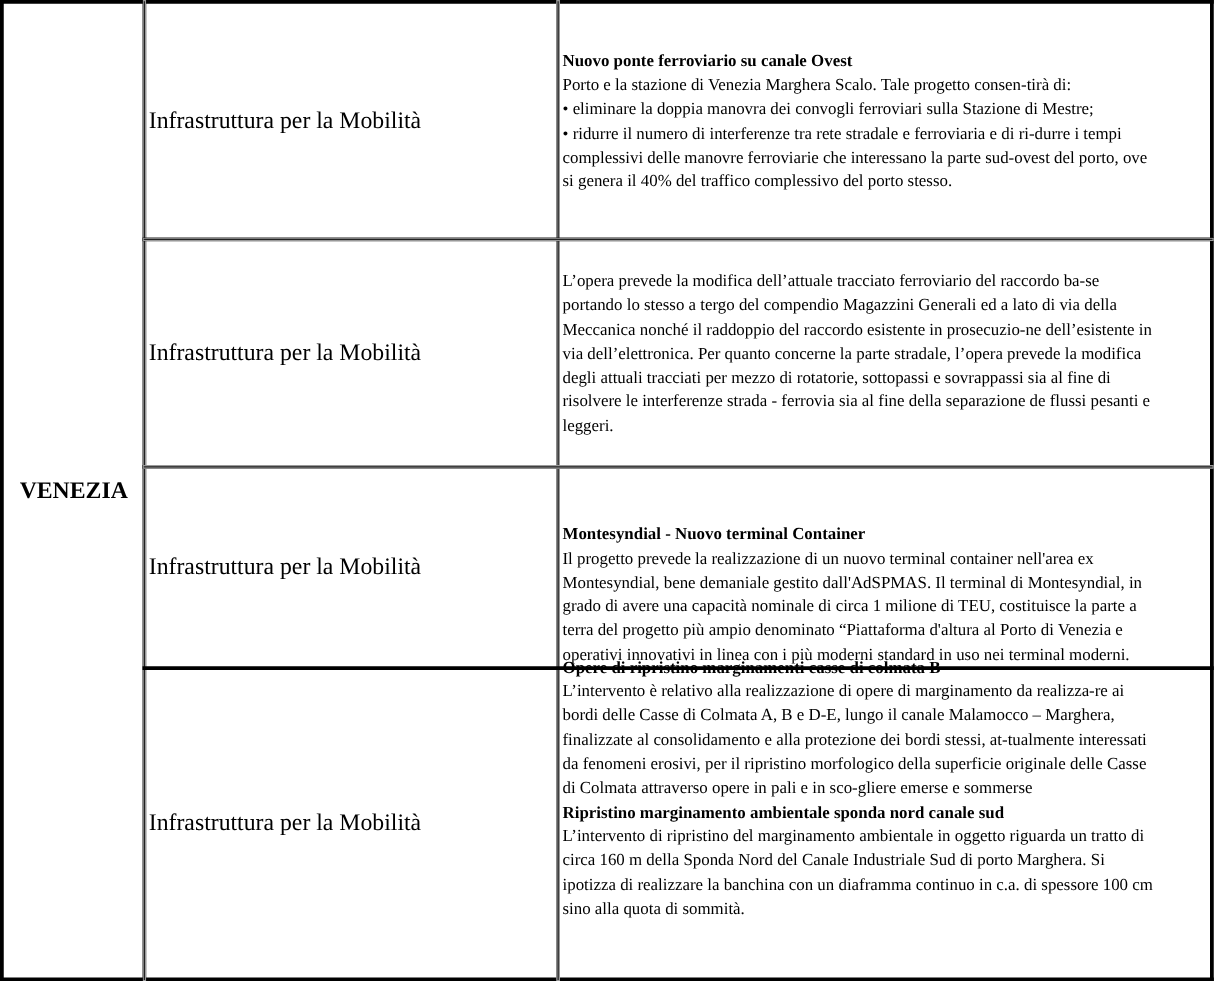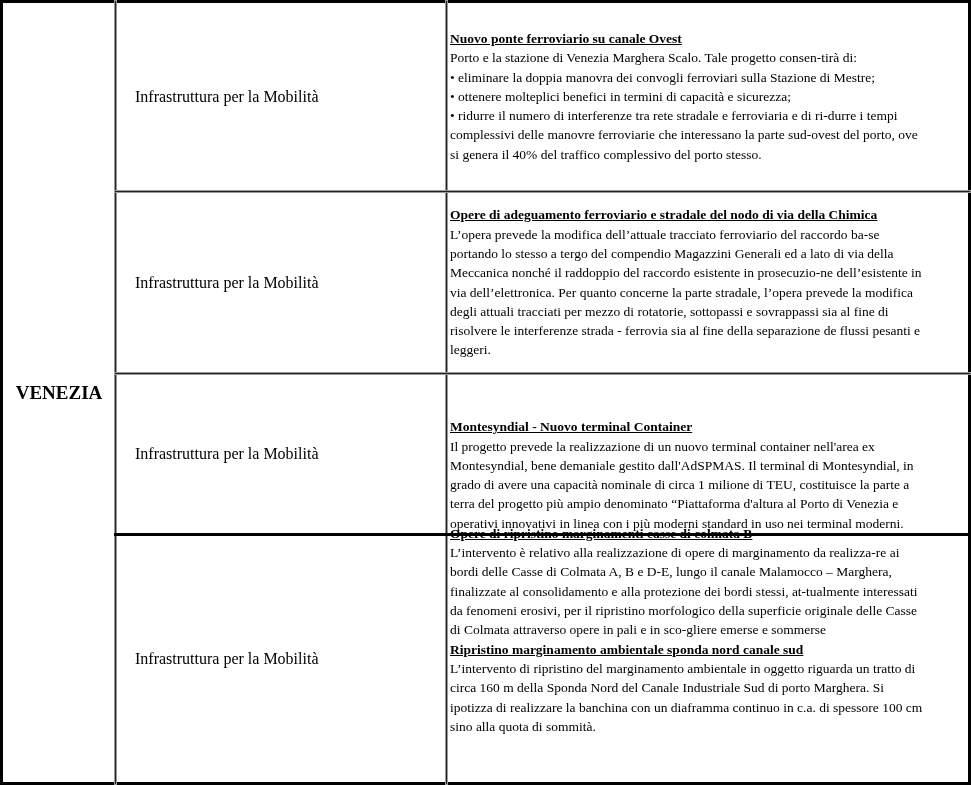--- a/index.html
+++ b/index.html
@@ -4,25 +4,25 @@
 <style>
   html, body { margin: 0; padding: 0; background: #ffffff; }
   body { width: 971px; height: 785px; overflow: hidden; position: relative;
          font-family: "Liberation Serif", "DejaVu Serif", serif; color: #000; }
   .tbl { position: absolute; left: 0; top: 0; width: 971px; height: 785px; }
   .bline { position: absolute; background: #000; }
   .gline { position: absolute; background: #222; box-shadow: 0 0 0 1px #999 inset; }
   .region { position: absolute; left: 3px; top: 3px; width: 112px; height: 780px;
             display: flex; align-items: center; justify-content: center; }
   .region span { font-weight: bold; font-size: 19px; }
-  .cat { position: absolute; left: 119px; width: 327px; font-size: 16px;
-         display: flex; align-items: center; margin-left: 16px; }
+  .cat { position: absolute; left: 119px; width: 327px; font-size: 19px;
+         display: flex; align-items: center; }
   .desc { position: absolute; left: 450px; width: 518px; font-size: 13.5px; line-height: 19.3px;
           display: flex; flex-direction: column; justify-content: center; }
-  .desc .t { font-weight: bold; text-decoration: underline; }
+  .desc .t { font-weight: bold; }
   .desc div { white-space: nowrap; }
 </style>
 </head>
 <body>
 
 <div class="tbl">
 
   <div class="bline" style="left:0;top:0;width:971px;height:3px;"></div>
   <div class="bline" style="left:0;top:0;width:3px;height:785px;"></div>
   <div class="bline" style="left:968px;top:0;width:3px;height:785px;"></div>
@@ -37,31 +37,29 @@
     <span>VENEZIA</span>
   </div>
 
   <div class="cat" style="top:3px;height:187px;">
     <span>Infrastruttura per la Mobilità</span>
   </div>
   <div class="desc" style="top:3px;height:187px;">
     <div class="t">Nuovo ponte ferroviario su canale Ovest</div>
     <div>Porto e la stazione di Venezia Marghera Scalo. Tale progetto consen-tirà di:</div>
     <div>• eliminare la doppia manovra dei convogli ferroviari sulla Stazione di Mestre;</div>
-    <div>• ottenere molteplici benefici in termini di capacità e sicurezza;</div>
     <div>• ridurre il numero di interferenze tra rete stradale e ferroviaria e di ri-durre i tempi</div>
     <div>complessivi delle manovre ferroviarie che interessano la parte sud-ovest del porto, ove</div>
     <div>si genera il 40% del traffico complessivo del porto stesso.</div>
   </div>
 
   <div class="cat" style="top:193px;height:179px;">
     <span>Infrastruttura per la Mobilità</span>
   </div>
   <div class="desc" style="top:193px;height:179px;">
-    <div class="t">Opere di adeguamento ferroviario e stradale del nodo di via della Chimica</div>
     <div>L’opera prevede la modifica dell’attuale tracciato ferroviario del raccordo ba-se</div>
     <div>portando lo stesso a tergo del compendio Magazzini Generali ed a lato di via della</div>
     <div>Meccanica nonché il raddoppio del raccordo esistente in prosecuzio-ne dell’esistente in</div>
     <div>via dell’elettronica. Per quanto concerne la parte stradale, l’opera prevede la modifica</div>
     <div>degli attuali tracciati per mezzo di rotatorie, sottopassi e sovrappassi sia al fine di</div>
     <div>risolvere le interferenze strada - ferrovia sia al fine della separazione de flussi pesanti e</div>
     <div>leggeri.</div>
   </div>
 
   <div class="cat" style="top:375px;height:158px;">

